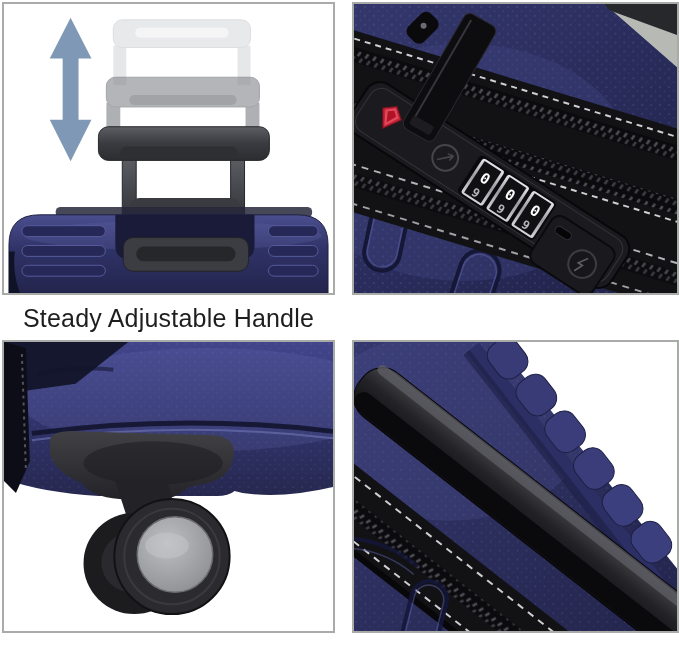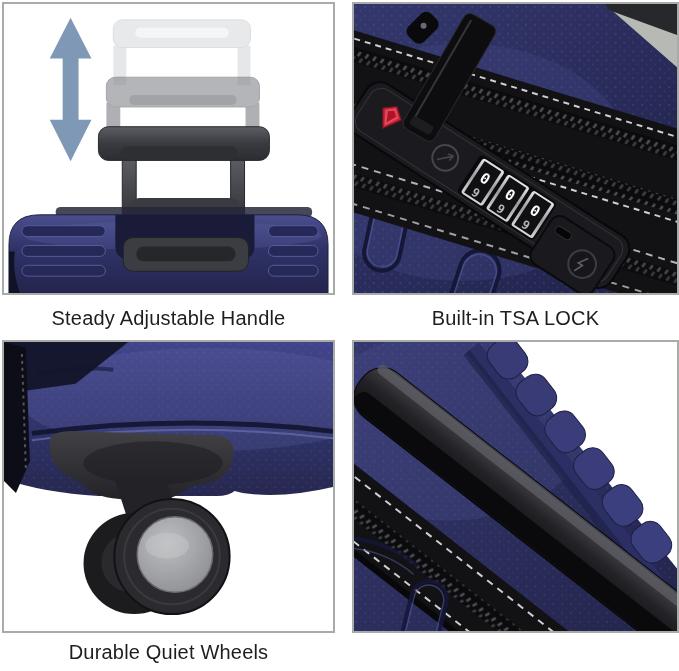--- a/index.html
+++ b/index.html
@@ -5,21 +5,21 @@
   html,body{margin:0;padding:0;background:#ffffff;}
   body{width:679px;height:671px;position:relative;overflow:hidden;
        font-family:"Liberation Sans","DejaVu Sans",sans-serif;}
   .stage{position:absolute;left:0;top:0;width:679px;height:671px;background:#ffffff;}
   .panel{position:absolute;border:2px solid #a8aba8;box-sizing:border-box;background:#ffffff;overflow:hidden;}
   .panel svg{display:block;width:100%;height:100%;}
   .panel-tl{left:2px;top:2px;width:333px;height:293px;}
   .panel-tr{left:352px;top:2px;width:327px;height:293px;}
   .panel-bl{left:2px;top:340px;width:333px;height:293px;}
   .panel-br{left:352px;top:340px;width:327px;height:293px;}
-  .caption{position:absolute;text-align:center;color:#1e1e1e;font-size:20px;line-height:40px;
+  .caption{position:absolute;text-align:center;color:#1e1e1e;font-size:25px;line-height:40px;
            white-space:pre;letter-spacing:0.2px;}
   .cap-r1{top:298px;height:40px;}
   .cap-r2{top:634px;height:37px;line-height:37px;}
   .cap-left{left:2px;width:333px;}
   .cap-right{left:352px;width:327px;}
   .dial-digit{font-family:"DejaVu Sans Mono","Liberation Mono",monospace;font-weight:bold;}
 </style>
 </head>
 <body>
 
@@ -318,16 +318,14 @@
       <g fill="none">
         <rect x="52" y="240" width="36" height="82" rx="18" stroke="#14163a" stroke-width="4" transform="rotate(14 70 281)" opacity="0.85"></rect>
         <rect x="55" y="244" width="30" height="74" rx="15" stroke="#53579a" stroke-width="1.5" transform="rotate(14 70 281)" opacity="0.6"></rect>
         <path d="M0,198 Q36,202 64,226" stroke="#14163a" stroke-width="4" opacity="0.8"></path>
         <path d="M0,208 Q34,212 60,234" stroke="#4d5190" stroke-width="1.5" opacity="0.6"></path>
       </g>
     </svg>
   </div>
 
   <div class="caption cap-r1 cap-left">Steady Adjustable Handle</div>
-  <div class="caption cap-r1 cap-right">Built-in TSA LOCK</div>
-  <div class="caption cap-r2 cap-left">Durable Quiet Wheels</div>
 
 </div>
 
 </body></html>

